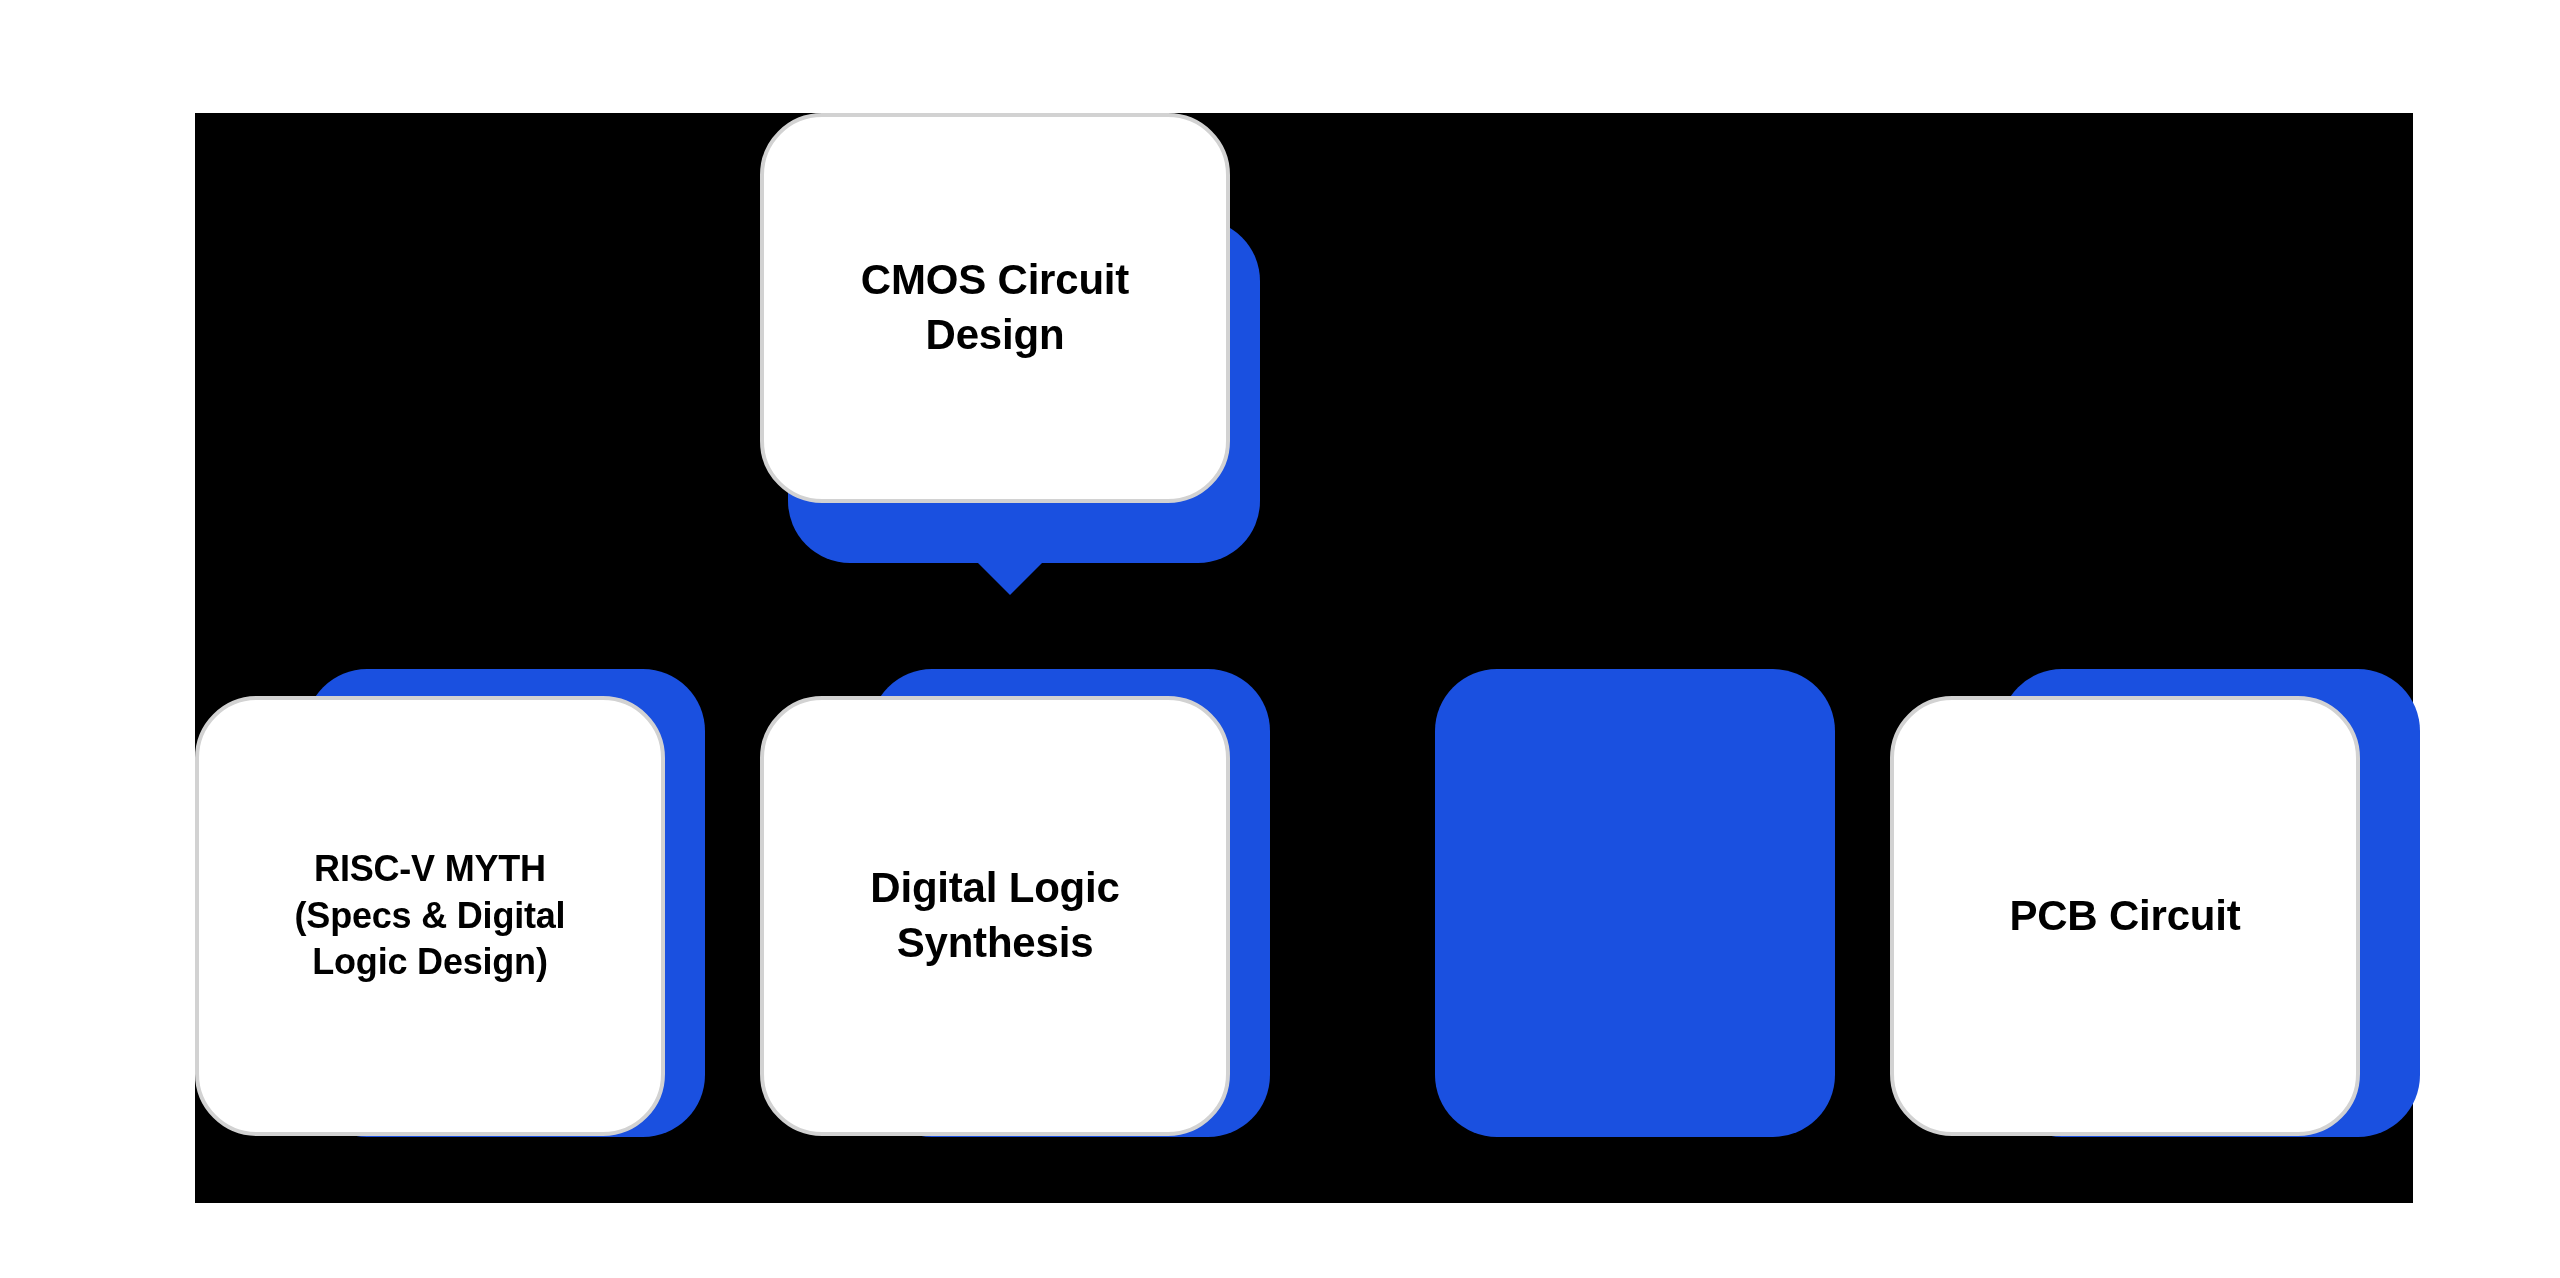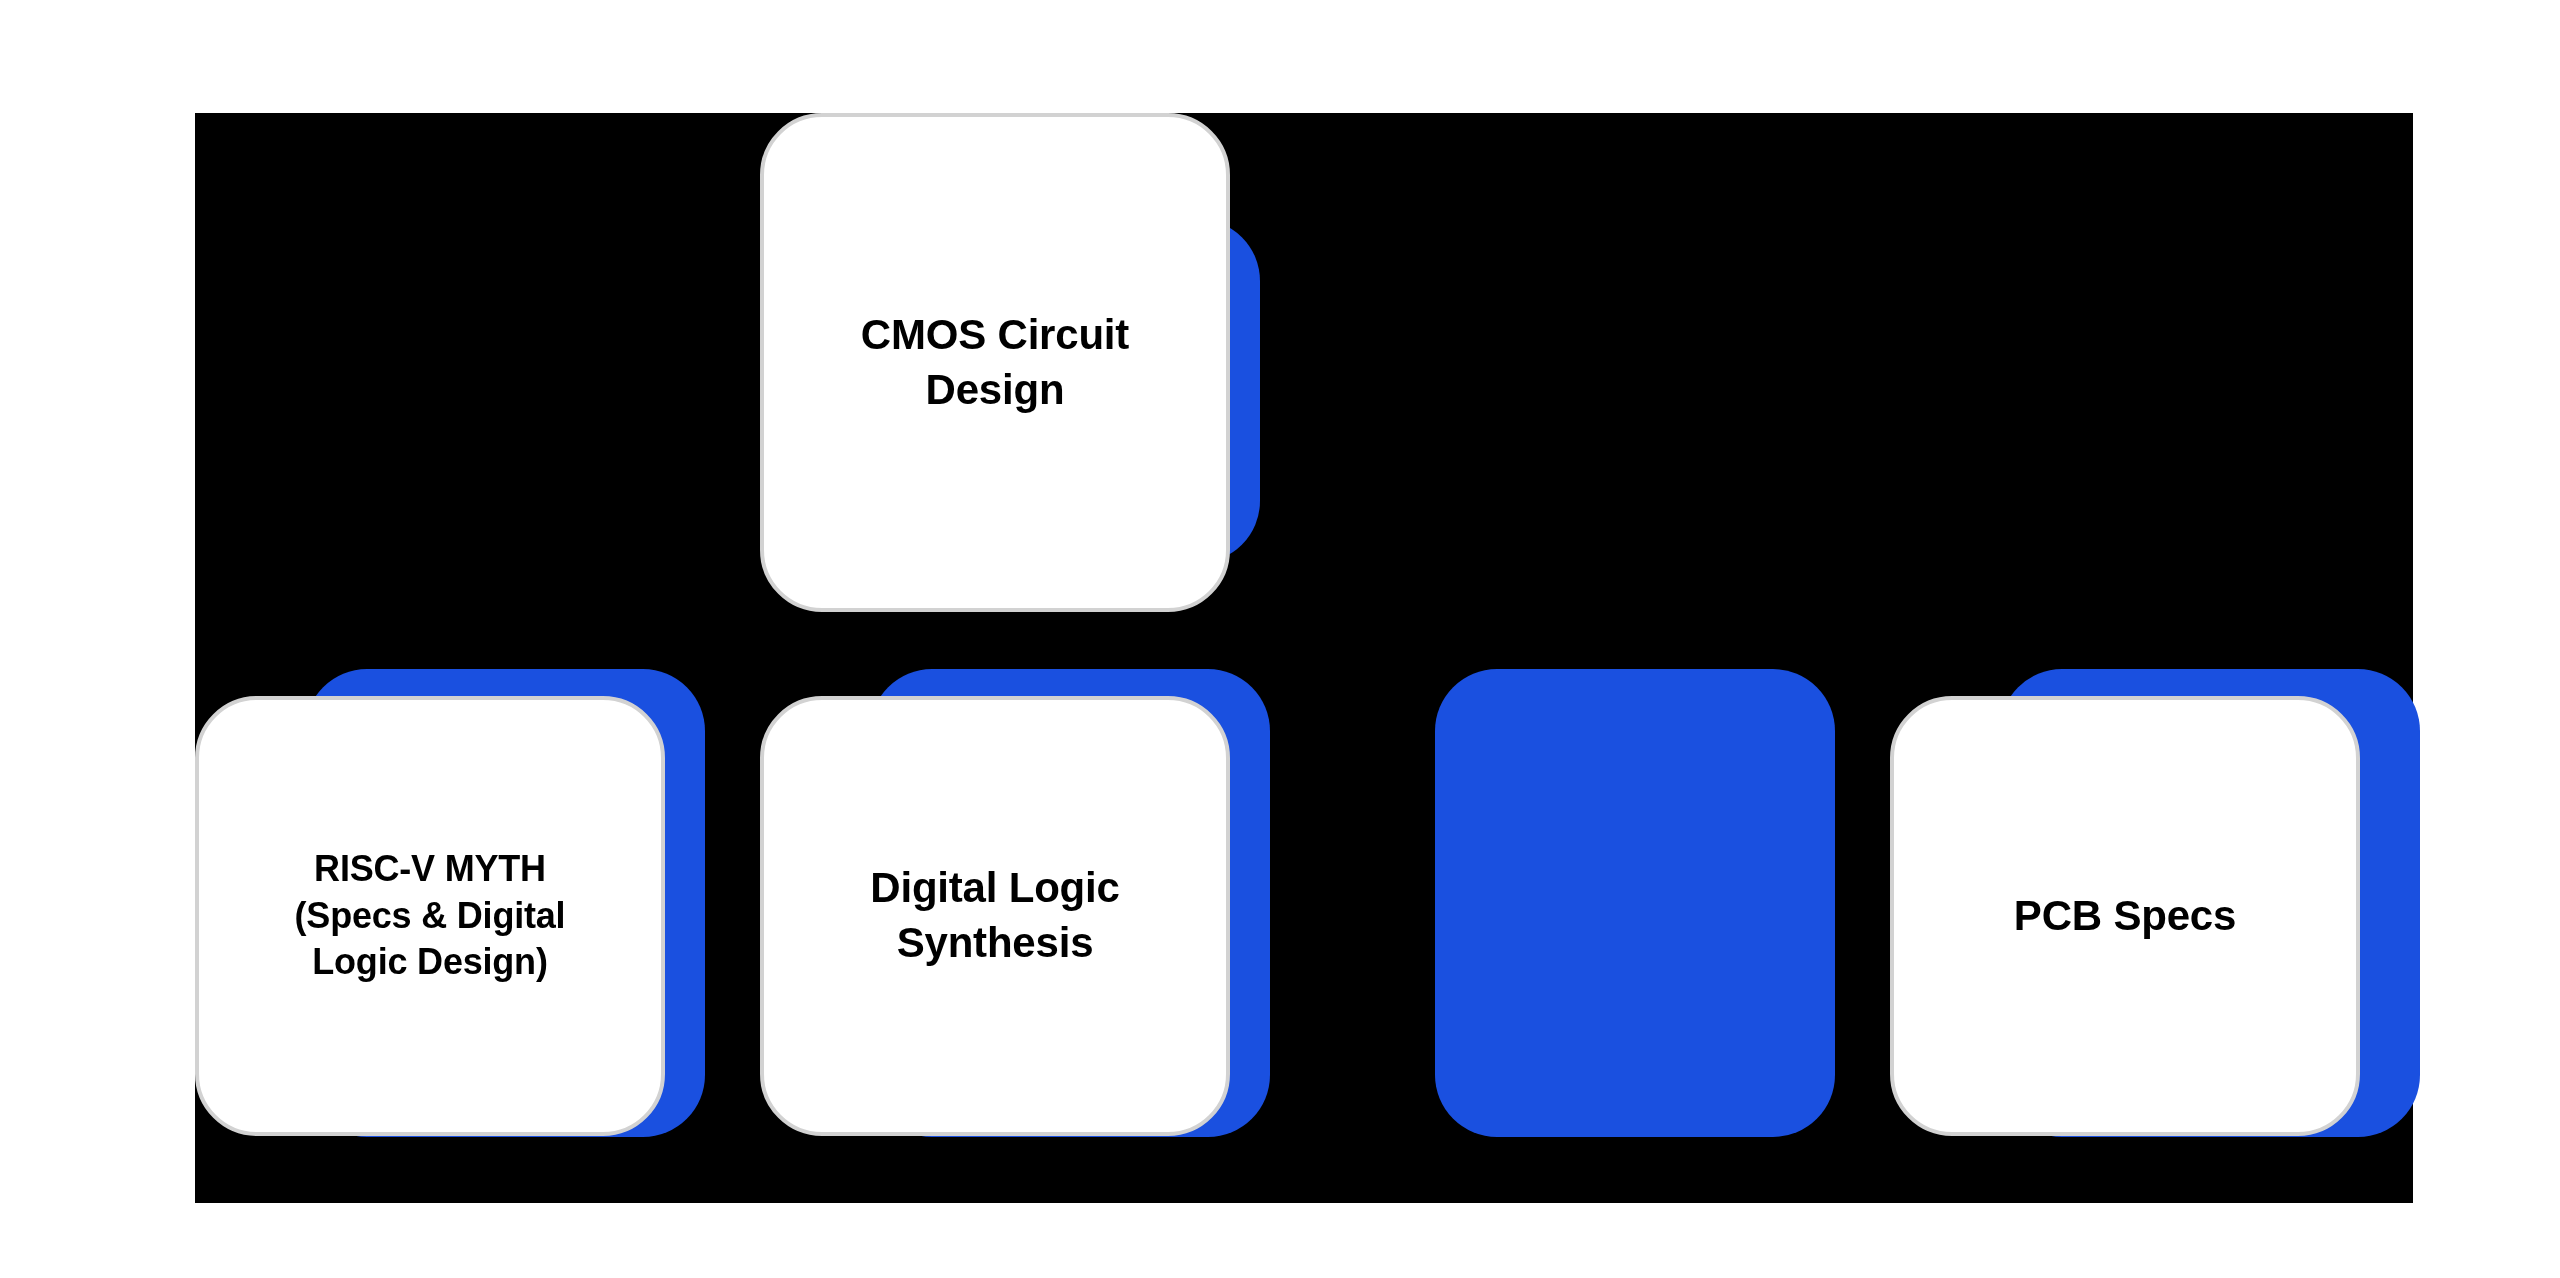--- a/index.html
+++ b/index.html
@@ -55,21 +55,21 @@
     line-height:1.30;
     letter-spacing:-0.2px;
     padding:0 22px;
     white-space:pre-line;
   }
 
   
   #node-cmos{left:760px;top:113px;width:500px;height:450px;}
   #node-cmos .blue{left:28px;top:106px;width:472px;height:344px;}
   #node-cmos .arrow.down{left:198px;top:430px;}
-  #node-cmos .card{left:0;top:0;width:470px;height:499px;}
+  #node-cmos .card{left:0;top:0;width:470px;height:390px;}
   #node-cmos .label{font-size:42px;}
 
   
   .row2{top:682px;width:510px;height:468px;}
   .row2 .blue{left:110px;top:-13px;width:400px;height:468px;}
   .row2 .arrow.right{left:458px;top:170px;}
   .row2 .card{left:0;top:14px;width:470px;height:440px;}
 
   #node-riscv{left:195px;}
   #node-dls  {left:760px;}
@@ -119,17 +119,17 @@
   </div>
 
   <div class="node row2" id="node-cdf">
     <div class="blue"></div>
     <div class="arrow right"></div>
   </div>
 
   <div class="node row2" id="node-pcb">
     <div class="blue"></div>
     <div class="card">
-      <div class="label">PCB Specs</div>
+      <div class="label">PCB Circuit</div>
     </div>
   </div>
 
 </div>
 
 </body></html>

